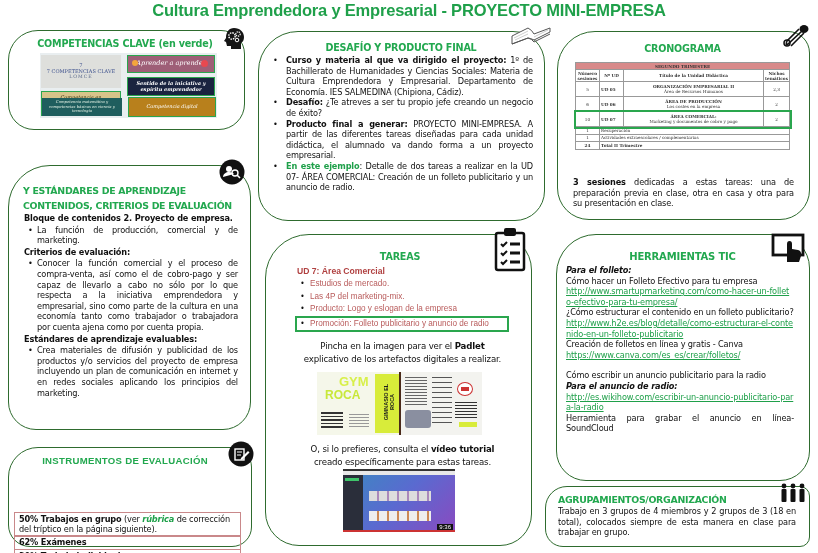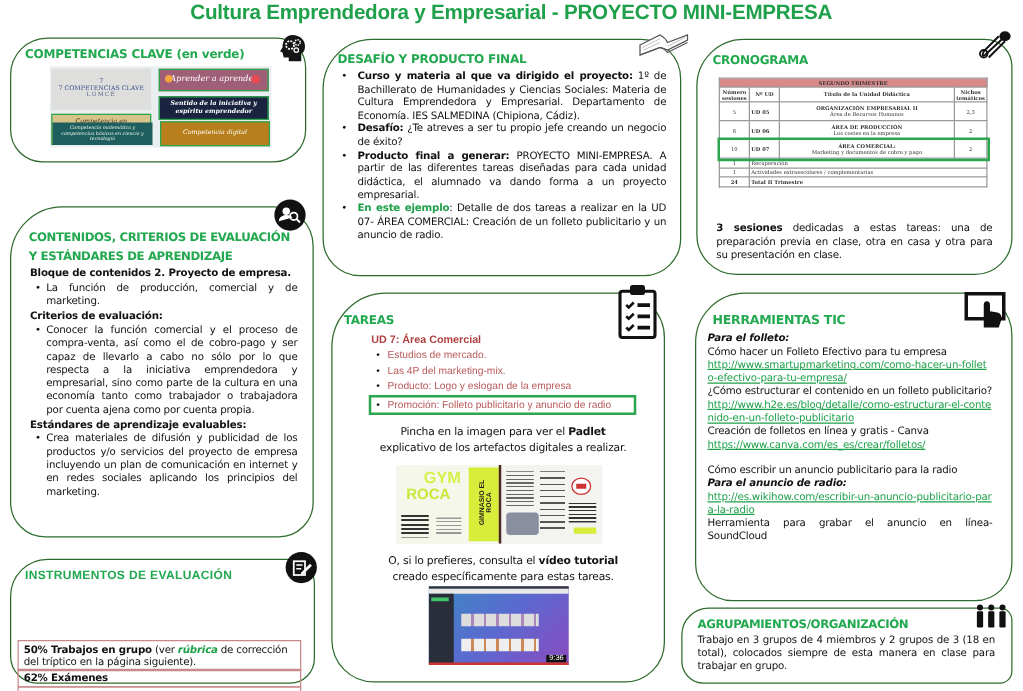--- a/index.html
+++ b/index.html
@@ -13,21 +13,21 @@
   }
 
   .panel {
     position: absolute;
     border: 1.5px solid #2e6b2e;
     border-radius: 28px;
     background: #fff;
   }
   .ptitle {
     font-family: "DejaVu Sans", sans-serif; font-weight: bold; color: #22a84f;
-    text-align: left; font-size: 9.6px; letter-spacing: -0.2px;
+    text-align: center; font-size: 9.6px; letter-spacing: -0.2px;
   }
   .text { font-family: "DejaVu Sans", sans-serif; font-size: 8.2px; line-height: 10.6px; color: #111; letter-spacing: -0.15px; }
   .just { text-align: justify; }
   b { font-weight: bold; }
   .green { color: #1fa04a; }
   .link { color: #1fa04a; text-decoration: underline; }
   ul.bl { list-style: none; }
   ul.bl li { position: relative; padding-left: 13px; }
   ul.bl li::before { content: "•"; position: absolute; left: 4px; top: 0; }
   ul.big li { padding-left: 14px; }
@@ -95,22 +95,22 @@
 
 <div class="panel" style="left:8px; top:165px; width:243px; height:265px; border-radius:42px 32px 28px 28px;"></div>
 <svg class="icon" style="left:219px; top:159px;" width="26" height="26" viewBox="0 0 26 26">
   <circle cx="13" cy="13" r="12.5" fill="#111"></circle>
   <circle cx="10" cy="10" r="3" fill="#fff"></circle>
   <path d="M4 18c0-3 3-5 6-5s4 1 5 2" fill="#fff"></path>
   <circle cx="16" cy="14" r="3" fill="none" stroke="#fff" stroke-width="1.4"></circle>
   <path d="M18 16l3 3" stroke="#fff" stroke-width="1.6"></path>
 </svg>
 <div class="ptitle" style="position:absolute; left:23px; top:183px; width:215px; text-align:left; font-size:9.4px; line-height:15px; letter-spacing:-0.3px;">
+  <div>Y ESTÁNDARES DE APRENDIZAJE</div>
   <div>CONTENIDOS, CRITERIOS DE EVALUACIÓN</div>
-  <div>Y ESTÁNDARES DE APRENDIZAJE</div>
 </div>
 <div class="text" style="position:absolute; left:24px; top:213px; width:214px;">
   <div style="font-weight:bold; margin-bottom:1px;">Bloque de contenidos 2. Proyecto de empresa.</div>
   <ul class="bl just">
     <li>La función de producción, comercial y de marketing.</li>
   </ul>
   <div style="font-weight:bold; margin-top:1px; margin-bottom:1px;">Criterios de evaluación:</div>
   <ul class="bl just">
     <li style="text-align-last:left;">Conocer la función comercial y el proceso de compra-venta, así como el de cobro-pago y ser capaz de llevarlo a cabo no sólo por lo que respecta a la iniciativa emprendedora y empresarial, sino como parte de la cultura en una economía tanto como trabajador o trabajadora por cuenta ajena como por cuenta propia.</li>
   </ul>

